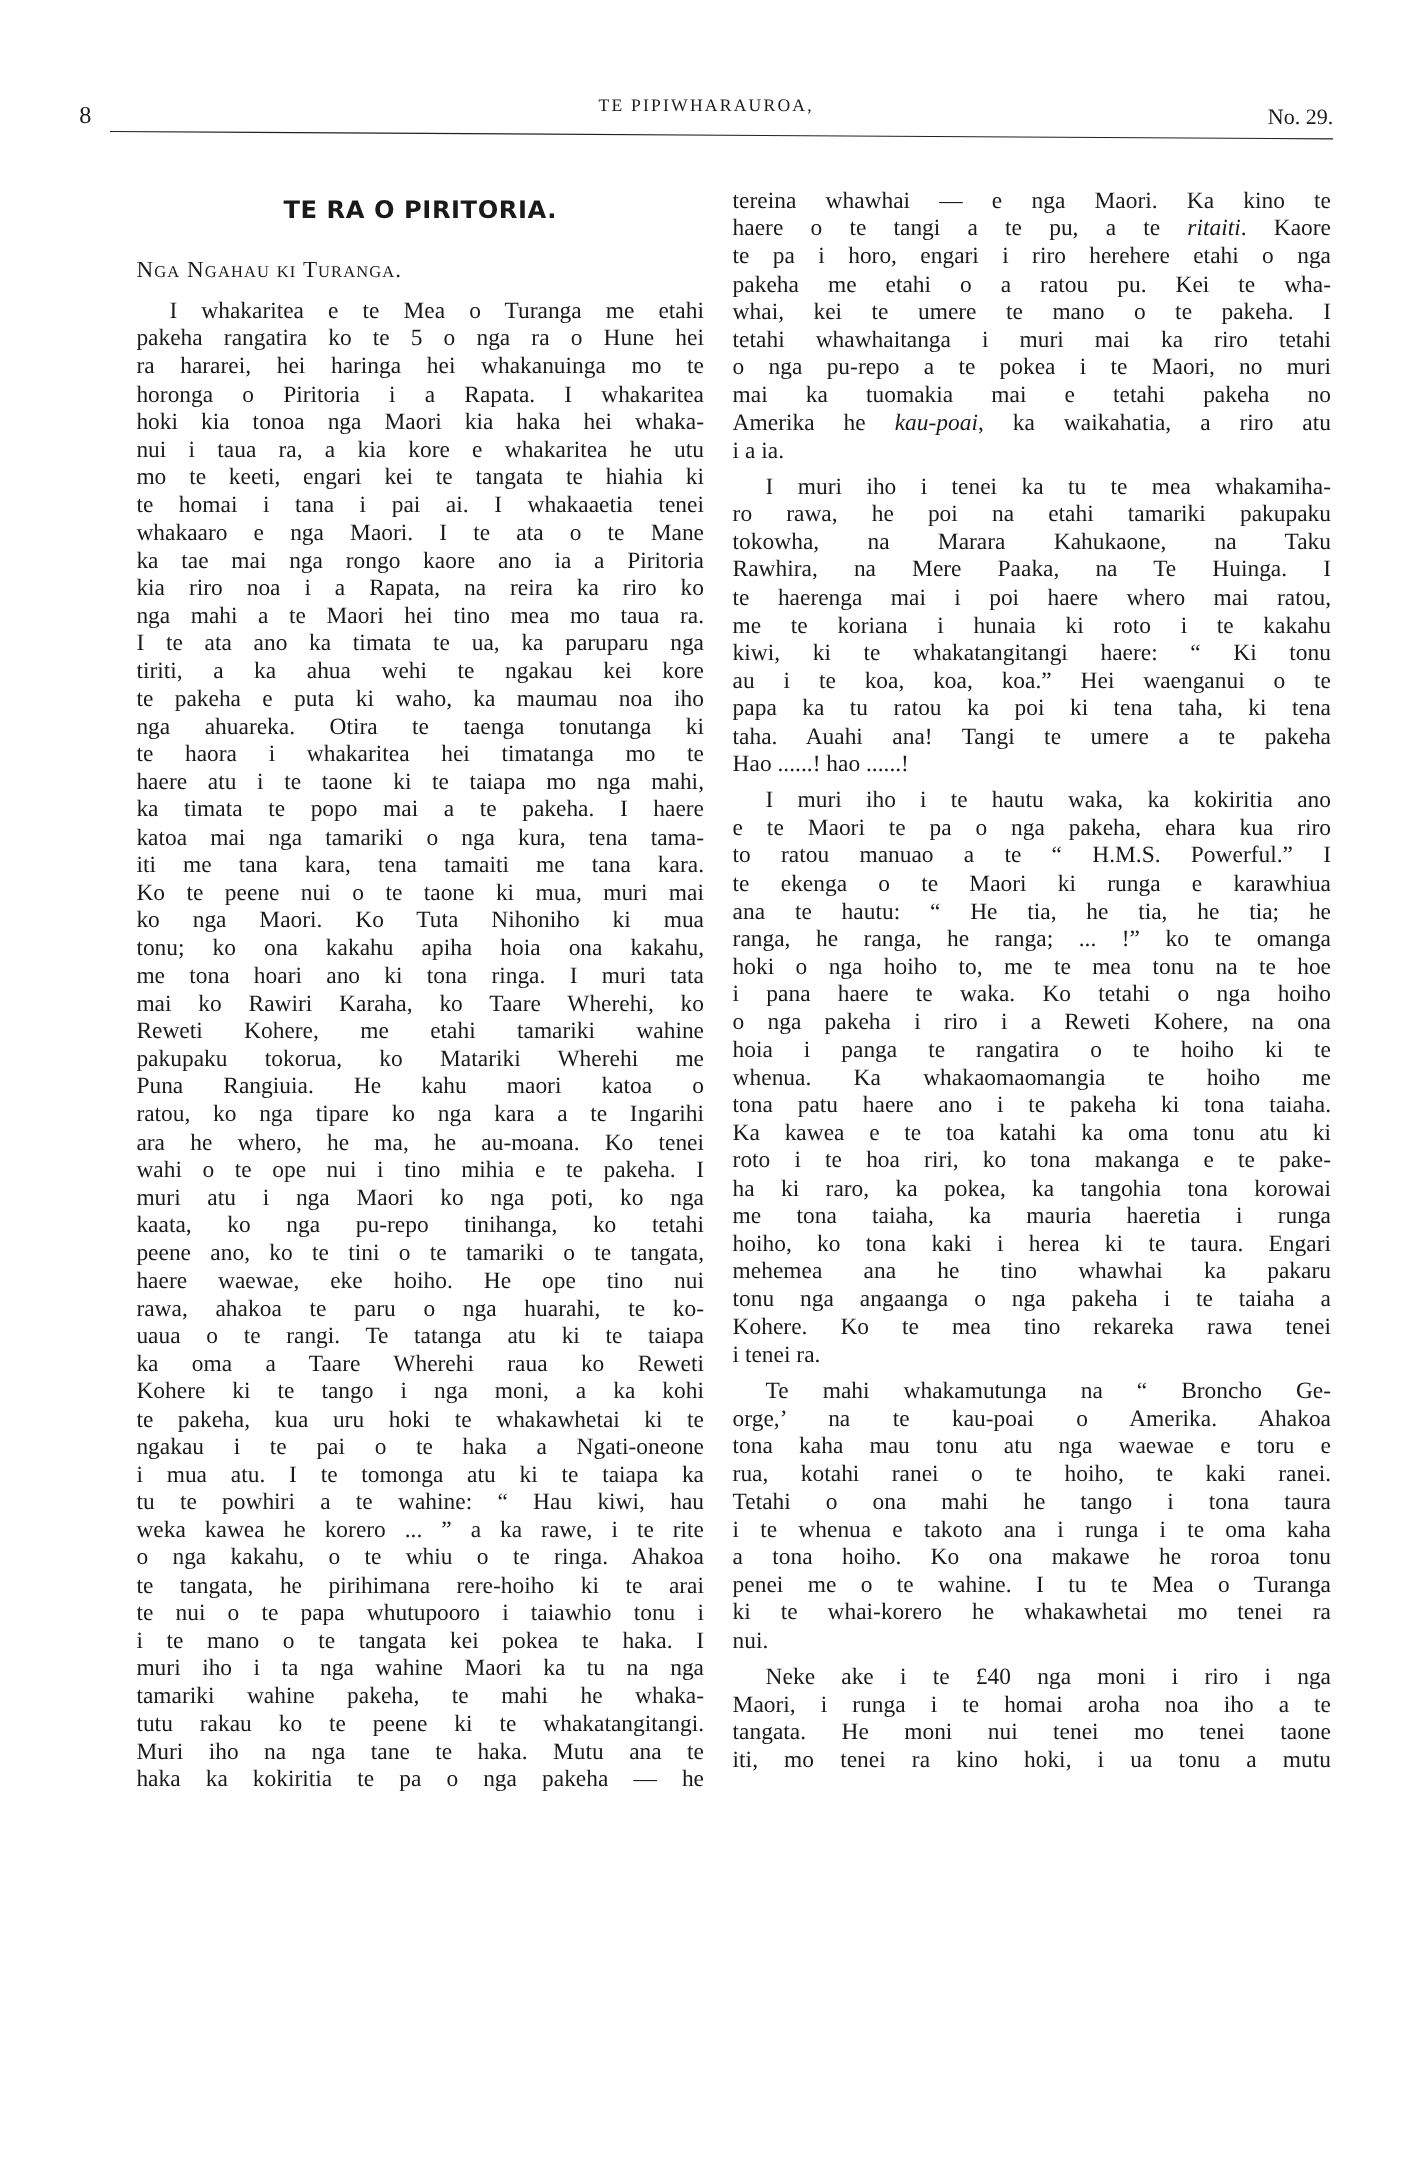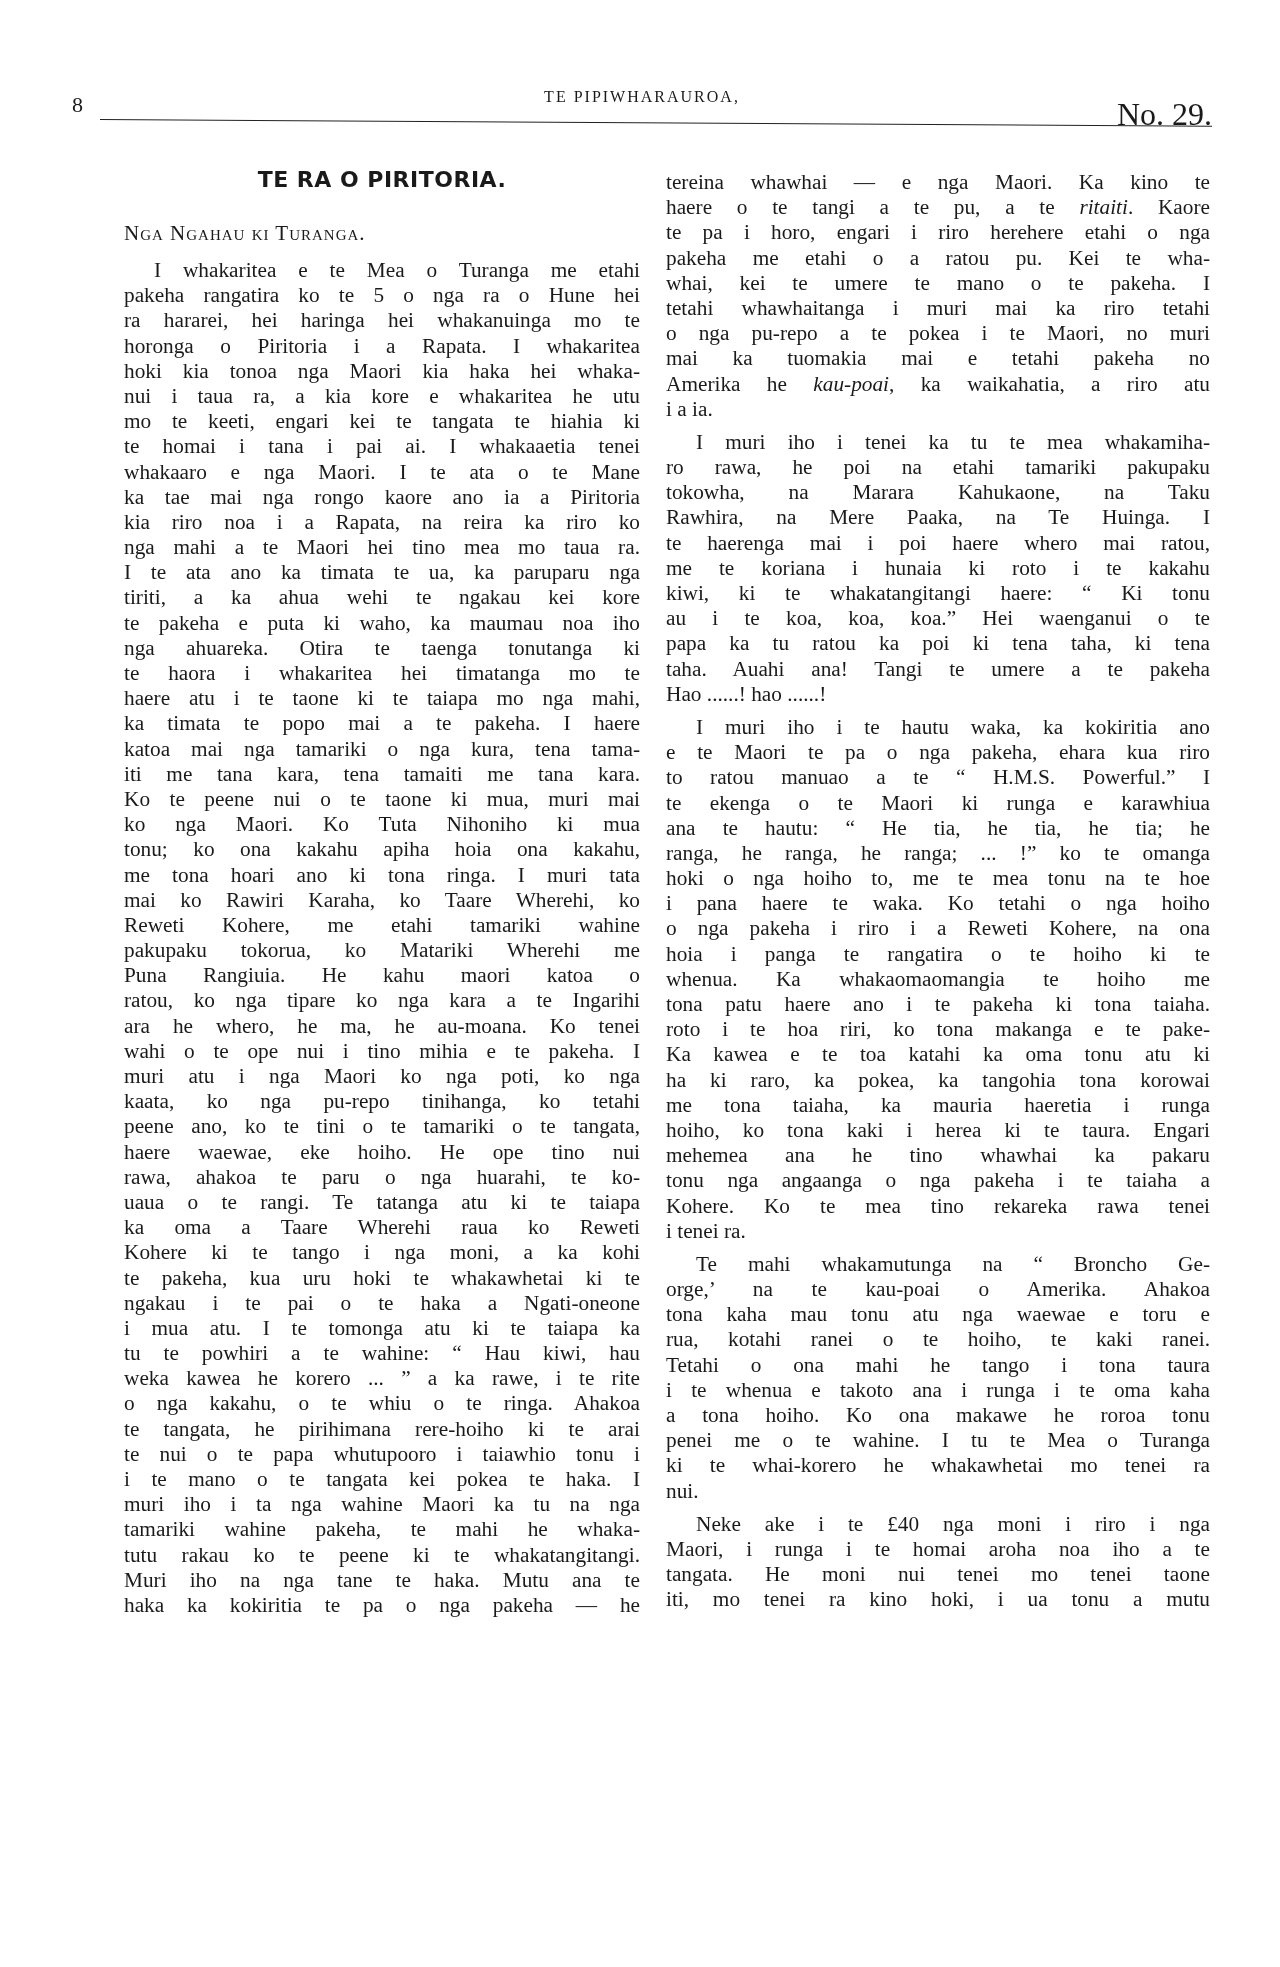--- a/index.html
+++ b/index.html
@@ -1,24 +1,24 @@
 <!DOCTYPE html>
 <html><head>
 <meta charset="utf-8">
 <style>
   html, body { margin: 0; padding: 0; background: #ffffff; }
   body { width: 1280px; height: 1967px; position: relative; overflow: hidden; color: #1a1a1a;
          font-family: "Liberation Serif", "DejaVu Serif", serif; }
   .header { position: absolute; left: 72px; top: 88px; width: 1140px; height: 30px; }
   .pageno { position: absolute; left: 0; top: 4px; font-size: 22px; }
   .masthead { position: absolute; left: 0; width: 100%; top: 0; text-align: center; font-size: 16px; letter-spacing: 2px; }
-  .issue { position: absolute; right: 0; top: 8px; font-size: 32px; }
+  .issue { position: absolute; right: 0; top: 8px; font-size: 20px; }
   .rule { position: absolute; left: 100px; top: 119px; width: 1112px; height: 0; border-top: 1.5px solid #222; transform: rotate(0.35deg); transform-origin: left; }
   .col { position: absolute; top: 166px; font-size: 21.3px; line-height: 25.2px; text-align: justify; }
-  .col.left { left: 124px; width: 516px; }
+  .col.left { left: 124px; width: 516px; margin-top: 12px; }
   .col.right { left: 666px; width: 544px; top: 170px; }
   .title { text-align: center; font-family: "DejaVu Sans", sans-serif; font-weight: bold; font-size: 22px; letter-spacing: 0.5px; margin: 0 0 26px 0; line-height: 28px; }
   .subtitle { text-align: left; font-size: 21px; font-variant: small-caps; letter-spacing: 1px; margin: 0 0 12px 0; line-height: 26px; }
   .line { display: block; white-space: nowrap; text-align: justify; text-align-last: justify; height: 25.2px; }
   .line.last { text-align-last: left; }
   .line.indent { padding-left: 30px; }
   .para-gap { height: 8px; }
   em { font-style: italic; }
 </style>
 </head>
@@ -126,22 +126,22 @@
       <span class="line">to ratou manuao a te “ H.M.S. Powerful.” I</span>
       <span class="line">te ekenga o te Maori ki runga e karawhiua</span>
       <span class="line">ana te hautu: “ He tia, he tia, he tia; he</span>
       <span class="line">ranga, he ranga, he ranga; ... !” ko te omanga</span>
       <span class="line">hoki o nga hoiho to, me te mea tonu na te hoe</span>
       <span class="line">i pana haere te waka. Ko tetahi o nga hoiho</span>
       <span class="line">o nga pakeha i riro i a Reweti Kohere, na ona</span>
       <span class="line">hoia i panga te rangatira o te hoiho ki te</span>
       <span class="line">whenua. Ka whakaomaomangia te hoiho me</span>
       <span class="line">tona patu haere ano i te pakeha ki tona taiaha.</span>
+      <span class="line">Ka kawea e te toa katahi ka oma tonu atu ki</span>
       <span class="line">roto i te hoa riri, ko tona makanga e te pake-</span>
-      <span class="line">Ka kawea e te toa katahi ka oma tonu atu ki</span>
       <span class="line">ha ki raro, ka pokea, ka tangohia tona korowai</span>
       <span class="line">me tona taiaha, ka mauria haeretia i runga</span>
       <span class="line">hoiho, ko tona kaki i herea ki te taura. Engari</span>
       <span class="line">mehemea ana he tino whawhai ka pakaru</span>
       <span class="line">tonu nga angaanga o nga pakeha i te taiaha a</span>
       <span class="line">Kohere. Ko te mea tino rekareka rawa tenei</span>
       <span class="line last">i tenei ra.</span>
     </div>
   <div class="para-gap"></div>
   <div id="p4">

